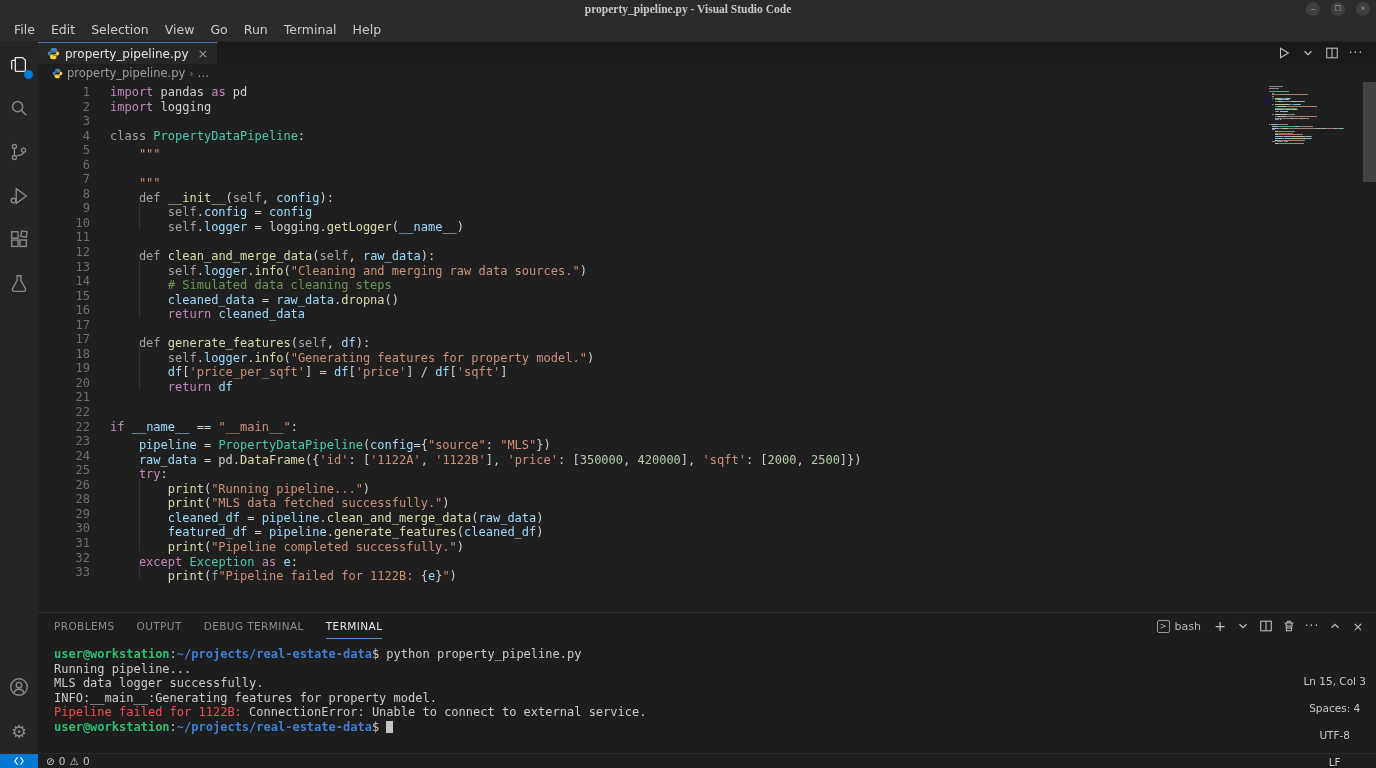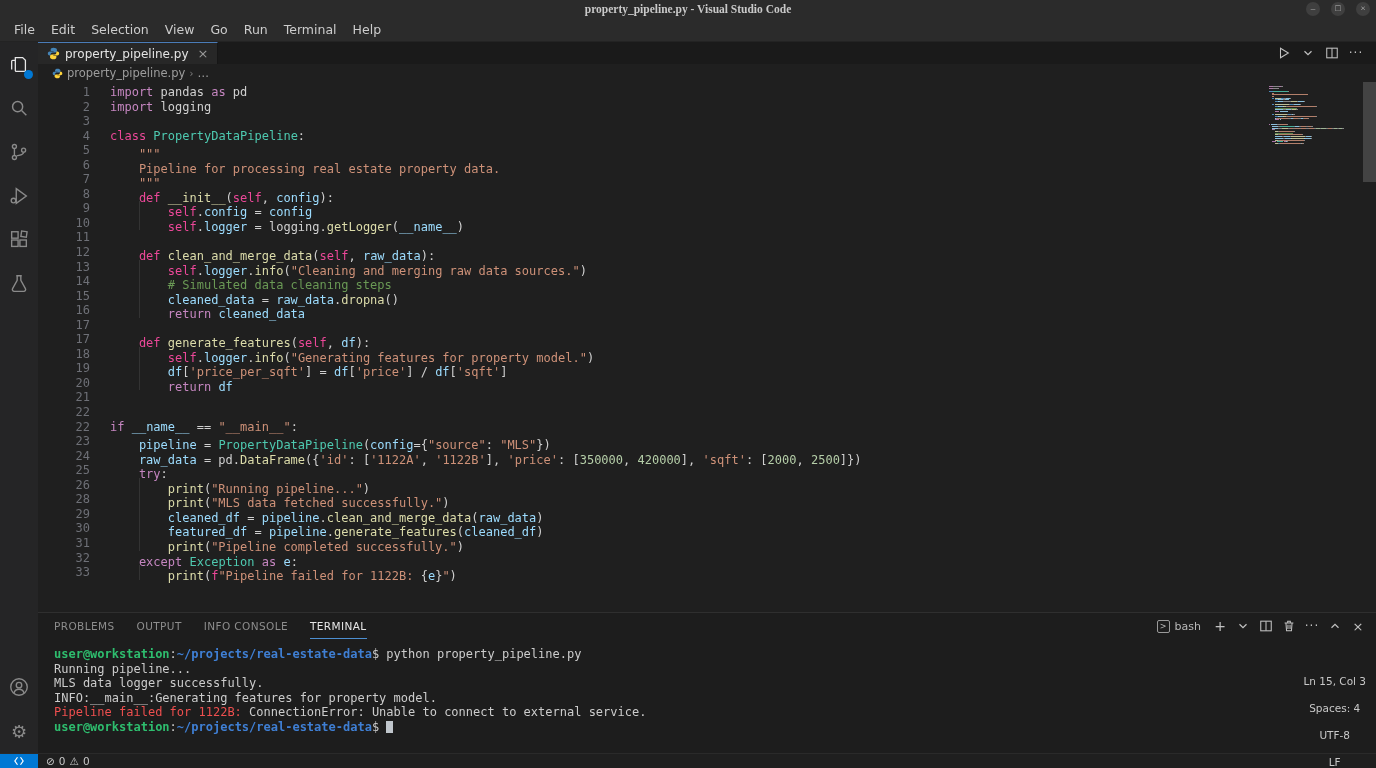--- a/index.html
+++ b/index.html
@@ -48,21 +48,21 @@
   .crumb-sep { font-size:10px; color:#808080; }
 
   
   .editor { height:530px; position:relative; overflow:hidden; padding-top:3px; background:#1f1f1f; flex:none;
             font-family:"DejaVu Sans Mono", monospace; }
   .code-line { height:14.56px; line-height:14.56px; font-size:12px; white-space:pre; display:flex; }
   .gutter { flex:none; width:52px; text-align:right; color:#6e7077; padding-right:0; }
   .lc { margin-left:20px; white-space:pre; }
   .ind { display:inline-block; width:4ch; height:100%; }
   .ind.g { box-shadow:inset 1px 0 0 rgba(255,255,255,0.09); }
-  .tk-kw{color:#C586C0} .tk-def{color:#ec4899} .tk-fn{color:#DCDCAA} .tk-cls{color:#4EC9B0}
+  .tk-kw{color:#C586C0} .tk-def{color:#a3a3a3} .tk-fn{color:#DCDCAA} .tk-cls{color:#4EC9B0}
   .tk-var{color:#9CDCFE} .tk-str{color:#CE9178} .tk-com{color:#6A9955} .tk-num{color:#B5CEA8} .tk-tx{color:#d0d0d0}
 
   .minimap { position:absolute; top:4px; right:15px; width:92px; }
   .mm-row { height:1px; margin-bottom:0.68px; display:flex; }
   .mm-seg { height:1px; opacity:0.85; }
   .scrollbar-v { position:absolute; top:0; right:0; width:13px; height:100px; background:rgba(110,110,110,0.45); }
 
   
   .panel { flex:1; border-top:1px solid #2f2f2f; background:#1d1d1d; display:flex; flex-direction:column; min-height:0; }
   .panel-header { height:26px; display:flex; align-items:center; padding:0 8px 0 16px; flex:none; }
@@ -220,21 +220,21 @@
         <span>…</span>
       </div>
 
       <div class="editor">
         <div id="code-area">
             <div class="code-line"><span class="gutter">1</span><span class="lc"><span class="tk-kw">import</span><span class="tk-tx"> pandas </span><span class="tk-kw">as</span><span class="tk-tx"> pd</span></span></div>
             <div class="code-line"><span class="gutter">2</span><span class="lc"><span class="tk-kw">import</span><span class="tk-tx"> logging</span></span></div>
             <div class="code-line"><span class="gutter">3</span><span class="lc"></span></div>
             <div class="code-line"><span class="gutter">4</span><span class="lc"><span class="tk-def">class</span><span class="tk-tx"> </span><span class="tk-cls">PropertyDataPipeline</span><span class="tk-tx">:</span></span></div>
             <div class="code-line"><span class="gutter">5</span><span class="lc"><span class="ind"></span><span class="tk-str">"""</span></span></div>
-            <div class="code-line"><span class="gutter">6</span><span class="lc"><span class="ind"></span><span class="tk-str">Pipeline for processing real estate property data.</span></span></div>
+            <div class="code-line"><span class="gutter">6</span></div>
             <div class="code-line"><span class="gutter">7</span><span class="lc"><span class="ind"></span><span class="tk-str">"""</span></span></div>
             <div class="code-line"><span class="gutter">8</span><span class="lc"><span class="ind"></span><span class="tk-def">def</span><span class="tk-tx"> </span><span class="tk-fn">__init__</span><span class="tk-tx">(</span><span class="tk-def">self</span><span class="tk-tx">, </span><span class="tk-var">config</span><span class="tk-tx">):</span></span></div>
             <div class="code-line"><span class="gutter">9</span><span class="lc"><span class="ind"></span><span class="ind g"></span><span class="tk-def">self</span><span class="tk-tx">.</span><span class="tk-var">config</span><span class="tk-tx"> = </span><span class="tk-var">config</span></span></div>
             <div class="code-line"><span class="gutter">10</span><span class="lc"><span class="ind"></span><span class="ind g"></span><span class="tk-def">self</span><span class="tk-tx">.</span><span class="tk-var">logger</span><span class="tk-tx"> = logging.</span><span class="tk-fn">getLogger</span><span class="tk-tx">(</span><span class="tk-var">__name__</span><span class="tk-tx">)</span></span></div>
             <div class="code-line"><span class="gutter">11</span><span class="lc"></span></div>
             <div class="code-line"><span class="gutter">12</span><span class="lc"><span class="ind"></span><span class="tk-def">def</span><span class="tk-tx"> </span><span class="tk-fn">clean_and_merge_data</span><span class="tk-tx">(</span><span class="tk-def">self</span><span class="tk-tx">, </span><span class="tk-var">raw_data</span><span class="tk-tx">):</span></span></div>
             <div class="code-line"><span class="gutter">13</span><span class="lc"><span class="ind"></span><span class="ind g"></span><span class="tk-def">self</span><span class="tk-tx">.</span><span class="tk-var">logger</span><span class="tk-tx">.</span><span class="tk-fn">info</span><span class="tk-tx">(</span><span class="tk-str">"Cleaning and merging raw data sources."</span><span class="tk-tx">)</span></span></div>
             <div class="code-line"><span class="gutter">14</span><span class="lc"><span class="ind"></span><span class="ind g"></span><span class="tk-com"># Simulated data cleaning steps</span></span></div>
             <div class="code-line"><span class="gutter">15</span><span class="lc"><span class="ind"></span><span class="ind g"></span><span class="tk-var">cleaned_data</span><span class="tk-tx"> = </span><span class="tk-var">raw_data</span><span class="tk-tx">.</span><span class="tk-fn">dropna</span><span class="tk-tx">()</span></span></div>
             <div class="code-line"><span class="gutter">16</span><span class="lc"><span class="ind"></span><span class="ind g"></span><span class="tk-kw">return</span><span class="tk-tx"> </span><span class="tk-var">cleaned_data</span></span></div>
@@ -528,21 +528,21 @@
             </div>
           </div>
         <div class="scrollbar-v"></div>
       </div>
 
       <div class="panel">
         <div class="panel-header">
           <div class="panel-tabs" id="panel-tabs">
               <div class="panel-tab">PROBLEMS</div>
               <div class="panel-tab">OUTPUT</div>
-              <div class="panel-tab">INFO CONSOLE</div>
+              <div class="panel-tab">DEBUG TERMINAL</div>
               <div class="panel-tab active">TERMINAL</div>
             </div>
           <div class="panel-actions">
             <div class="shell-pick">
               <span class="shell-glyph">&gt;</span>
               <span>bash</span>
             </div>
             <div class="icon-btn plus">+</div>
             <div class="icon-btn">
               <svg viewBox="0 0 16 16" fill="none" stroke="currentColor" stroke-width="1.4">

